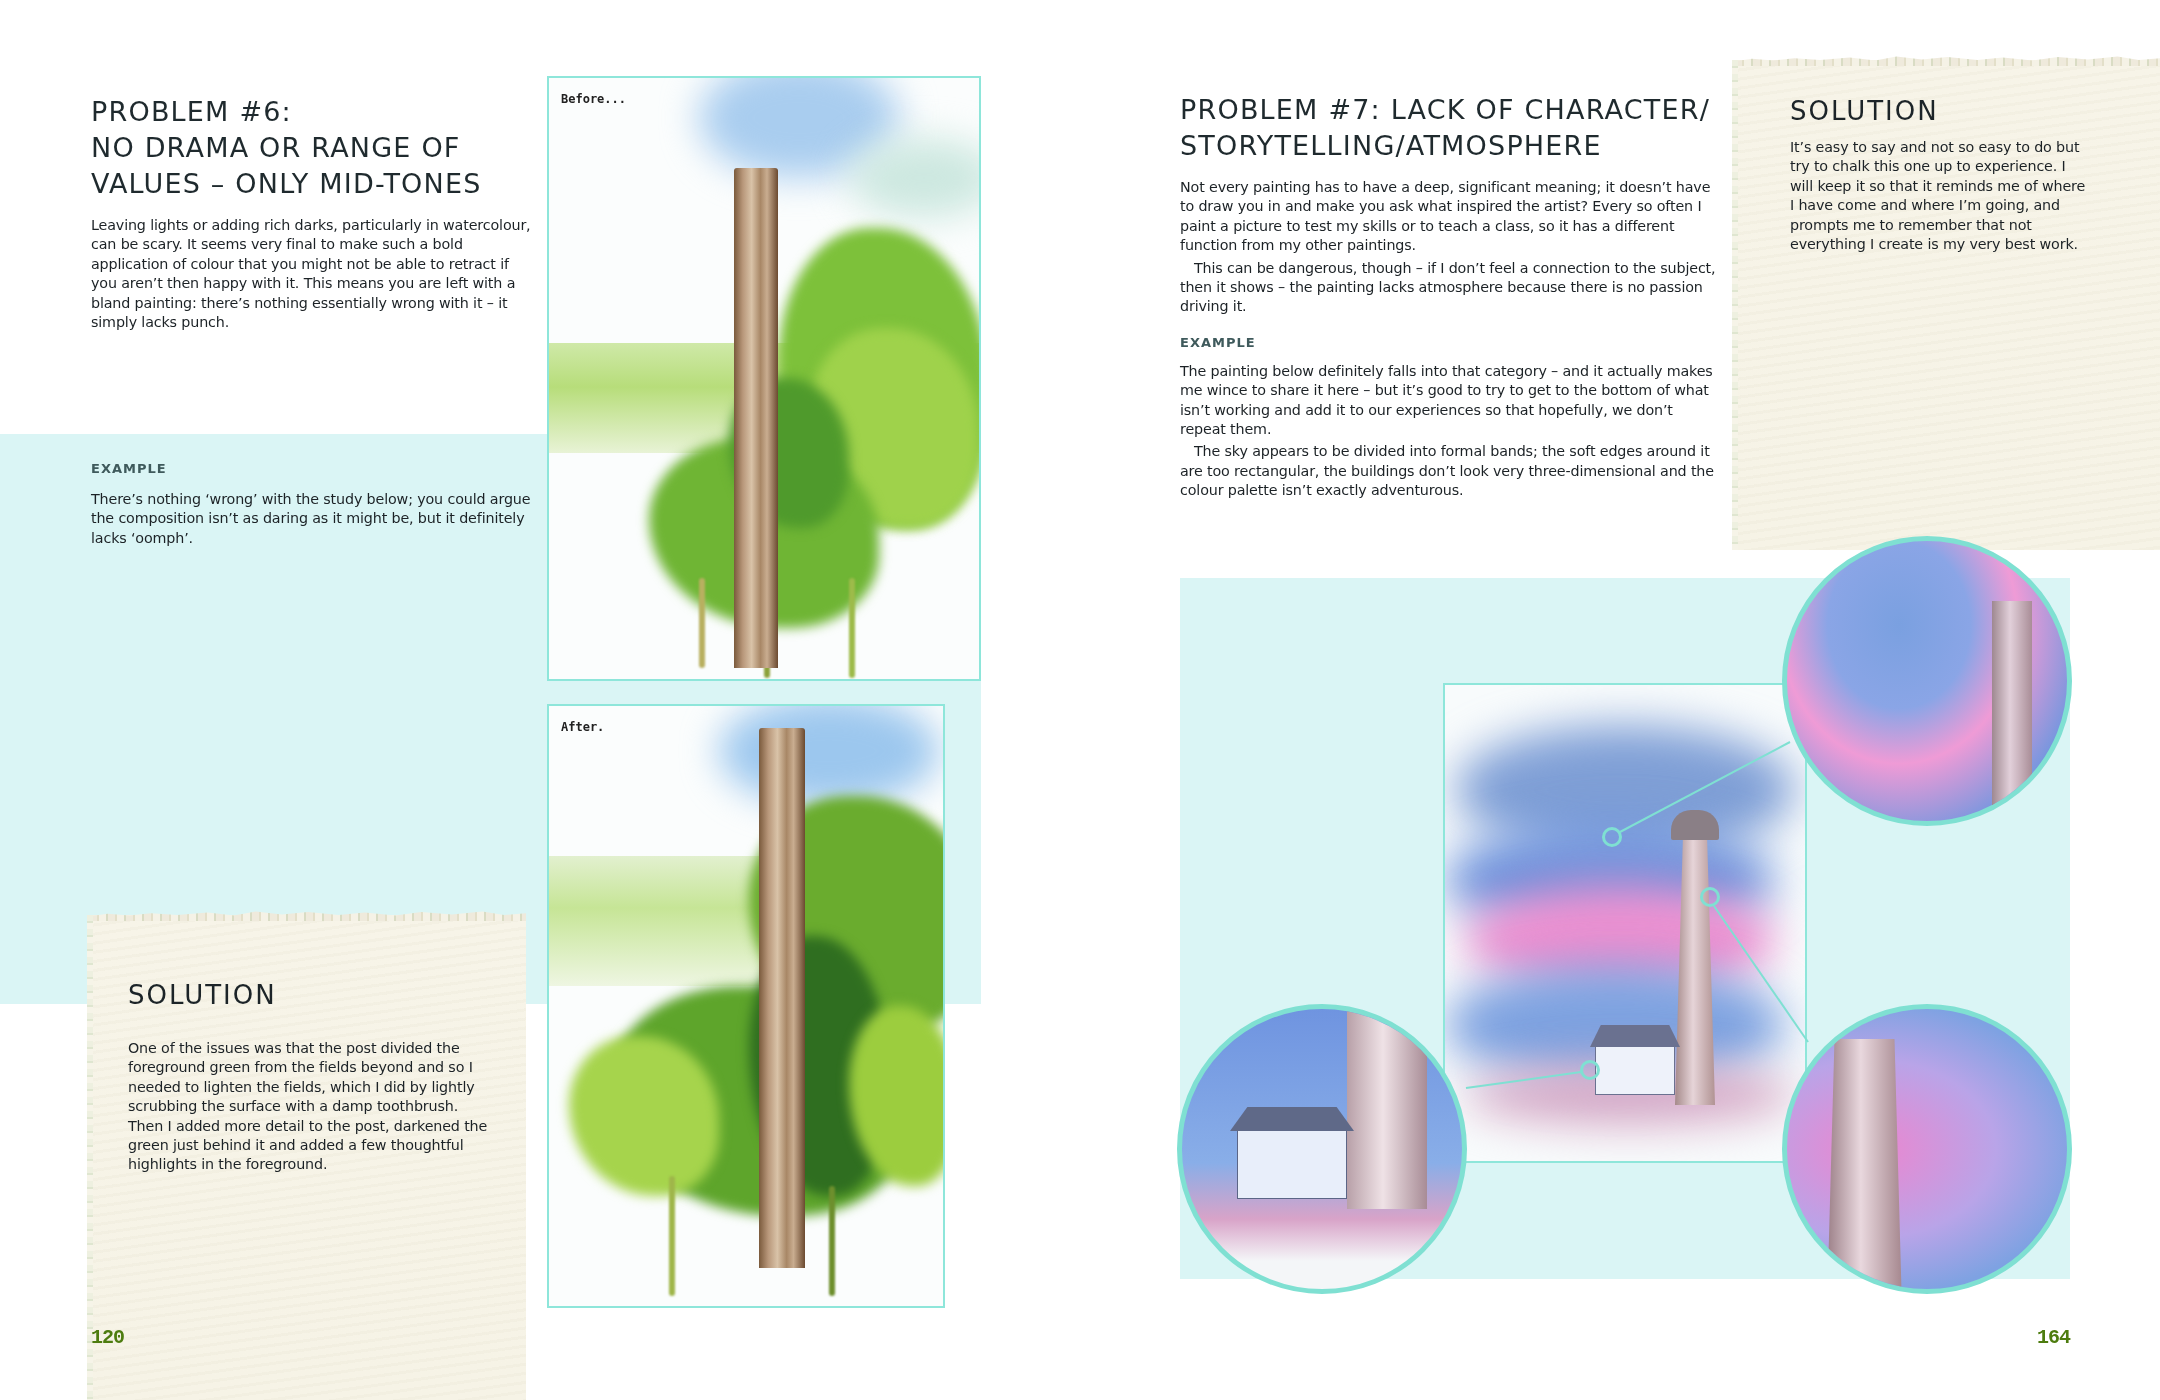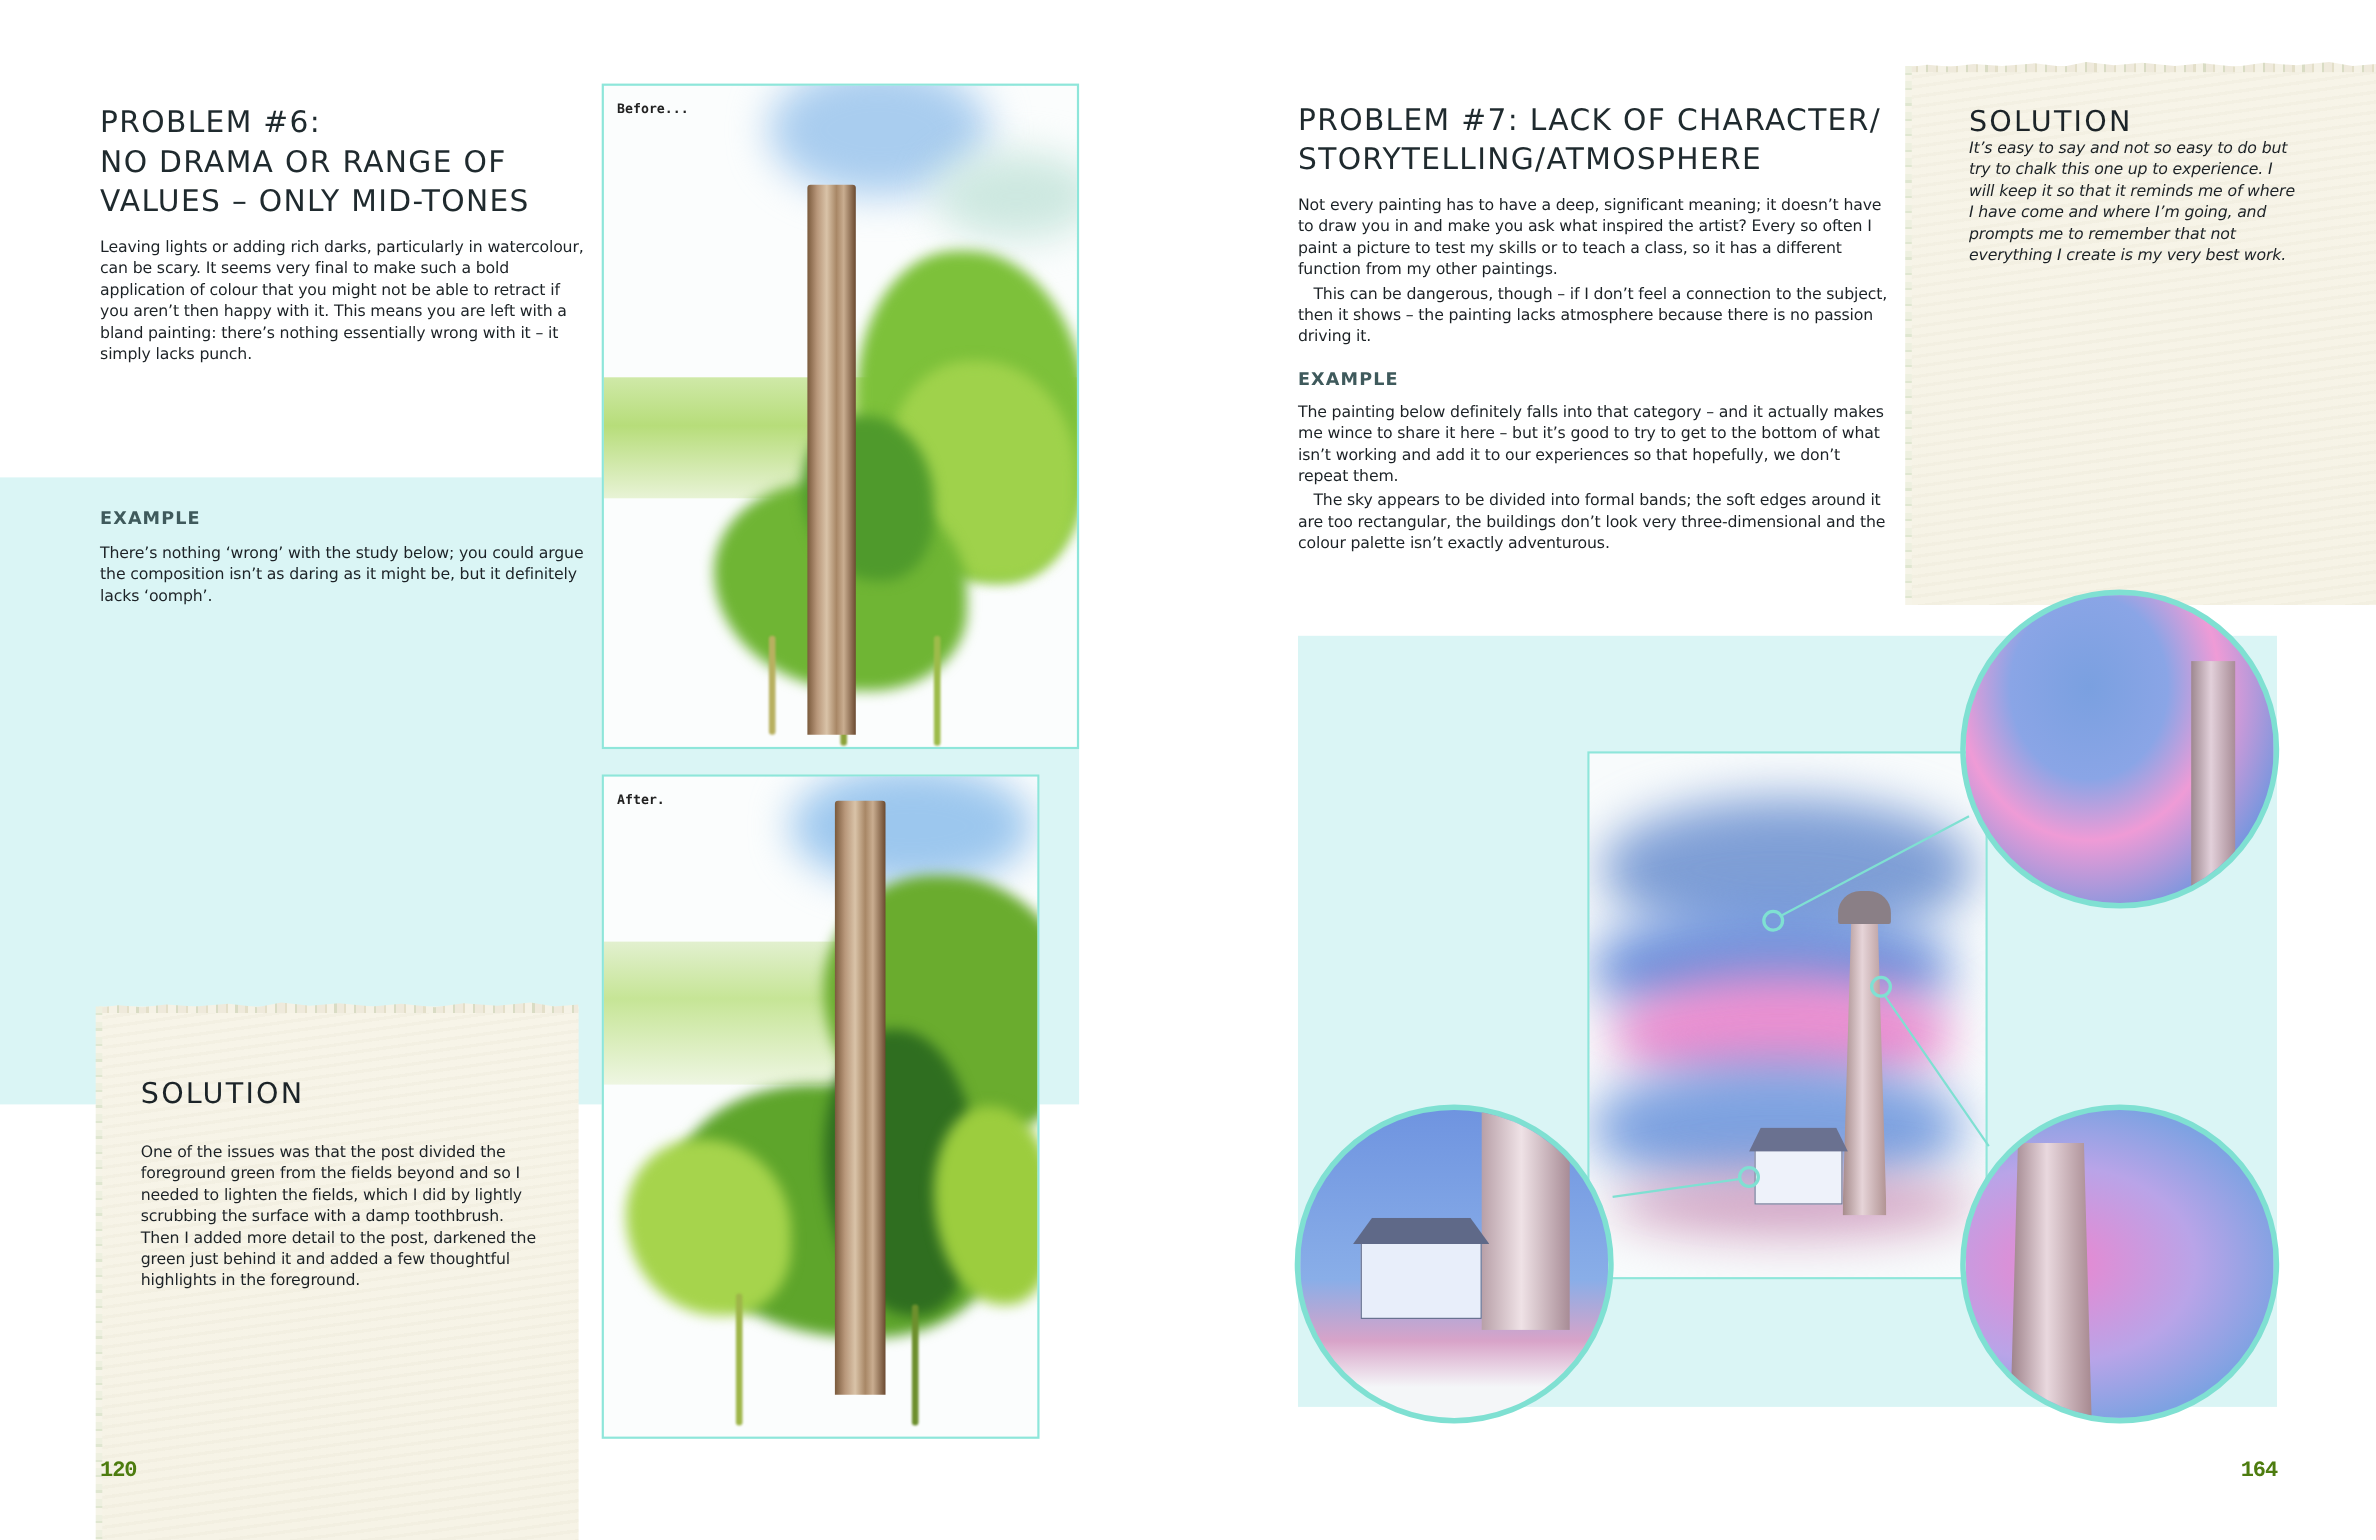--- a/index.html
+++ b/index.html
@@ -3,21 +3,21 @@
 <meta charset="utf-8">
 <style>
   * { box-sizing: border-box; margin: 0; padding: 0; }
   html, body { width: 2160px; height: 1400px; background: #ffffff; overflow: hidden; }
   body { position: relative; font-family: "DejaVu Sans", "Liberation Sans", sans-serif; color: #1c2226; }
 
   .abs { position: absolute; }
 
   
   .h-title { font-family: "DejaVu Sans", sans-serif; font-weight: 400; font-size: 27px; line-height: 36px; letter-spacing: 1.2px; color: #1f2a2e; text-transform: uppercase; }
-  .h-example { font-family: "DejaVu Sans", sans-serif; font-weight: 700; font-size: 16px; letter-spacing: 1px; color: #3f5a5c; }
+  .h-example { font-family: "DejaVu Sans", sans-serif; font-weight: 700; font-size: 13px; letter-spacing: 1px; color: #3f5a5c; }
   .h-solution { font-family: "DejaVu Sans", sans-serif; font-weight: 400; font-size: 26px; letter-spacing: 2px; color: #1c2428; }
   .body-text p { font-family: "DejaVu Sans", sans-serif; font-size: 14.3px; line-height: 19.4px; color: #1c2226; letter-spacing: -0.15px; }
   .body-text p + p { text-indent: 14px; margin-top: 3px; }
 
   .page-num { font-family: Liberation Mono, monospace; font-size: 20px; font-weight: 700; color: #4d7c0f; letter-spacing: -1px; }
 
   .cyan-band { background: #daf5f5; }
 
   .paper {
     background:
@@ -126,21 +126,21 @@
   <h2 class="h-example" style="margin-top:18px;">EXAMPLE</h2>
   <div class="body-text" style="margin-top:12px;">
     <p>The painting below definitely falls into that category – and it actually makes me wince to share it here – but it’s good to try to get to the bottom of what isn’t working and add it to our experiences so that hopefully, we don’t repeat them.</p>
     <p>The sky appears to be divided into formal bands; the soft edges around it are too rectangular, the buildings don’t look very three-dimensional and the colour palette isn’t exactly adventurous.</p>
   </div>
 </div>
 
 <div class="abs paper" style="left:1735px; top:60px; width:425px; height:490px;">
   <div class="abs" style="left:55px; top:36px; width:300px;">
     <h2 class="h-solution">SOLUTION</h2>
-    <div class="body-text" style="font-style:italic;">
+    <div class="body-text" style="margin-top:12px;">
       <p>It’s easy to say and not so easy to do but try to chalk this one up to experience. I will keep it so that it reminds me of where I have come and where I’m going, and prompts me to remember that not everything I create is my very best work.</p>
     </div>
   </div>
 </div>
 
 <div class="abs cyan-band" style="left:1180px; top:578px; width:890px; height:701px;"></div>
 
 <div class="abs lh-frame" style="left:1443px; top:683px; width:364px; height:480px;">
   <div class="lh-wash" style="left:10px; top:40px; width:340px; height:130px; background:#7f9fd6;"></div>
   <div class="lh-wash" style="left:0px; top:140px; width:330px; height:110px; background:#6e93dc;"></div>

